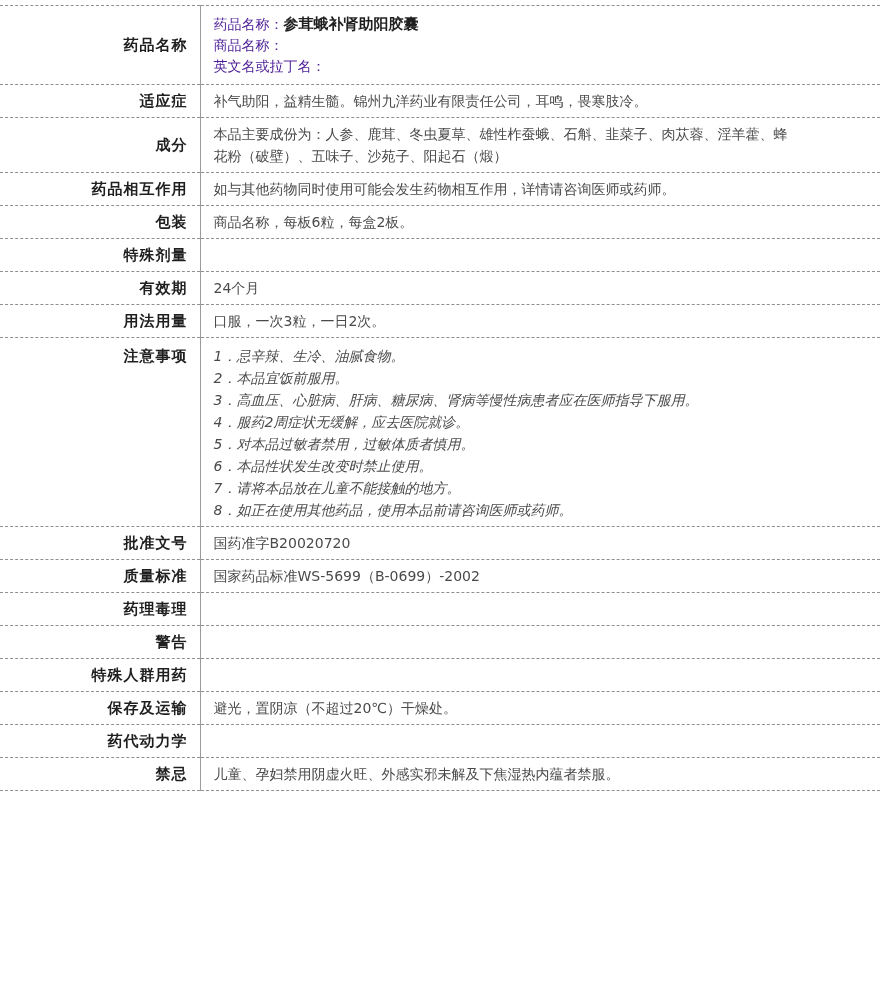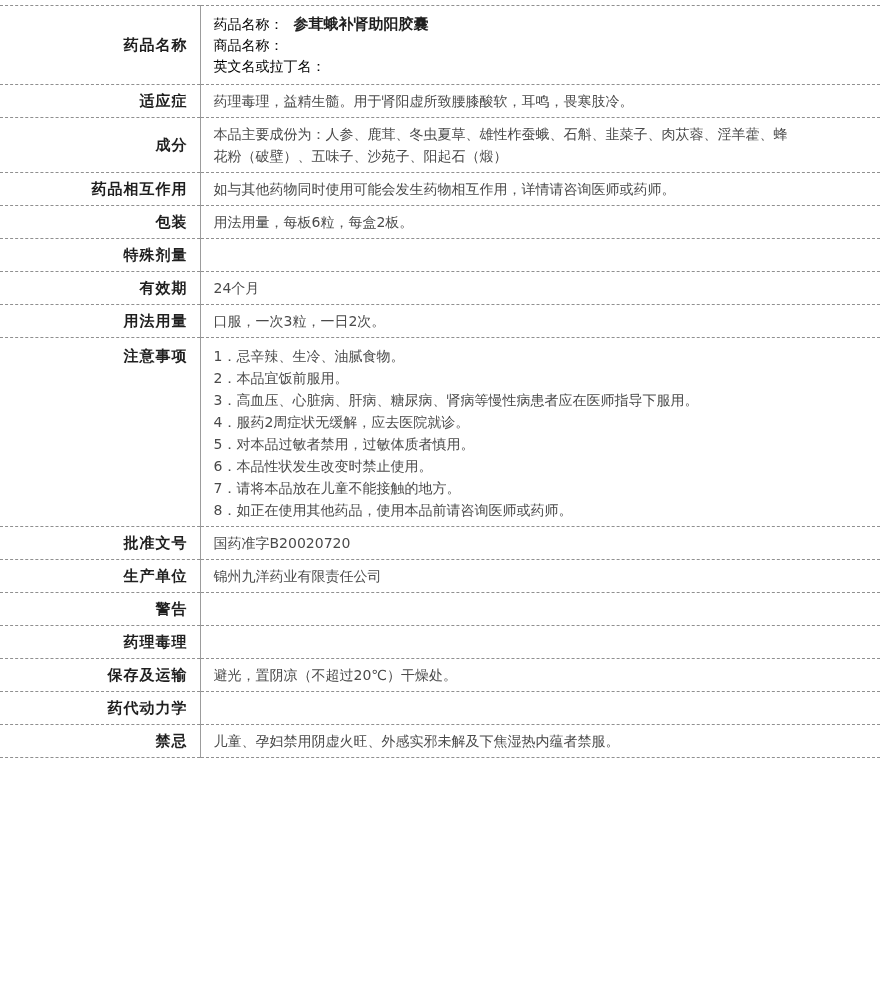--- a/index.html
+++ b/index.html
@@ -43,28 +43,27 @@
     color:#4a4a4a;
     line-height:22px;
     vertical-align:middle;
   }
   tr.single{height:33px;}
   tr.name-row{height:79px;}
   tr.ing-row{height:54px;}
   tr.notes-row{height:177px;}
   tr.notes-row td{vertical-align:top;}
   tr.notes-row td.label{padding-top:9px;}
-  tr.notes-row td.value{padding-top:7px;line-height:22px;}
+  tr.notes-row td.value{padding-top:7px;line-height:22px;font-style:italic;}
   .name-line{line-height:21px;}
-  .gray{color:#000000;}
+  .gray{color:#4c1d95;}
   .drug-name{
     color:#1f1f1f;
     font-weight:bold;
     font-size:15px;
-    margin-left:10px;
   }
   .ingredients-text{
     display:block;
     max-width:578px;
   }
 </style>
 </head>
 <body>
 
 <table class="drug-table">
@@ -72,35 +71,35 @@
     <tr class="name-row">
       <td class="label">药品名称</td>
       <td class="value">
         <div class="name-line"><span class="gray">药品名称：</span><span class="drug-name">参茸蛾补肾助阳胶囊</span></div>
         <div class="name-line gray">商品名称：</div>
         <div class="name-line gray">英文名或拉丁名：</div>
       </td>
     </tr>
     <tr class="single">
       <td class="label">适应症</td>
-      <td class="value">药理毒理，益精生髓。用于肾阳虚所致腰膝酸软，耳鸣，畏寒肢冷。</td>
+      <td class="value">补气助阳，益精生髓。锦州九洋药业有限责任公司，耳鸣，畏寒肢冷。</td>
     </tr>
     <tr class="ing-row">
       <td class="label">成分</td>
       <td class="value">
           <span class="ingredients-text">本品主要成份为：人参、鹿茸、冬虫夏草、雄性柞蚕蛾、石斛、韭菜子、肉苁蓉、淫羊藿、蜂花粉（破壁）、五味子、沙苑子、阳起石（煅）</span>
         </td>
     </tr>
     <tr class="single">
       <td class="label">药品相互作用</td>
       <td class="value">如与其他药物同时使用可能会发生药物相互作用，详情请咨询医师或药师。</td>
     </tr>
     <tr class="single">
       <td class="label">包装</td>
-      <td class="value">用法用量，每板6粒，每盒2板。</td>
+      <td class="value">商品名称，每板6粒，每盒2板。</td>
     </tr>
     <tr class="single">
       <td class="label">特殊剂量</td>
       <td class="value"></td>
     </tr>
     <tr class="single">
       <td class="label">有效期</td>
       <td class="value">24个月</td>
     </tr>
     <tr class="single">
@@ -118,29 +117,33 @@
         <div>6．本品性状发生改变时禁止使用。</div>
         <div>7．请将本品放在儿童不能接触的地方。</div>
         <div>8．如正在使用其他药品，使用本品前请咨询医师或药师。</div>
       </td>
     </tr>
     <tr class="single">
       <td class="label">批准文号</td>
       <td class="value">国药准字B20020720</td>
     </tr>
     <tr class="single">
-      <td class="label">生产单位</td>
-      <td class="value">锦州九洋药业有限责任公司</td>
+      <td class="label">质量标准</td>
+      <td class="value">国家药品标准WS-5699（B-0699）-2002</td>
+    </tr>
+    <tr class="single">
+      <td class="label">药理毒理</td>
+      <td class="value"></td>
     </tr>
     <tr class="single">
       <td class="label">警告</td>
       <td class="value"></td>
     </tr>
     <tr class="single">
-      <td class="label">药理毒理</td>
+      <td class="label">特殊人群用药</td>
       <td class="value"></td>
     </tr>
     <tr class="single">
       <td class="label">保存及运输</td>
       <td class="value">避光，置阴凉（不超过20℃）干燥处。</td>
     </tr>
     <tr class="single">
       <td class="label">药代动力学</td>
       <td class="value"></td>
     </tr>

